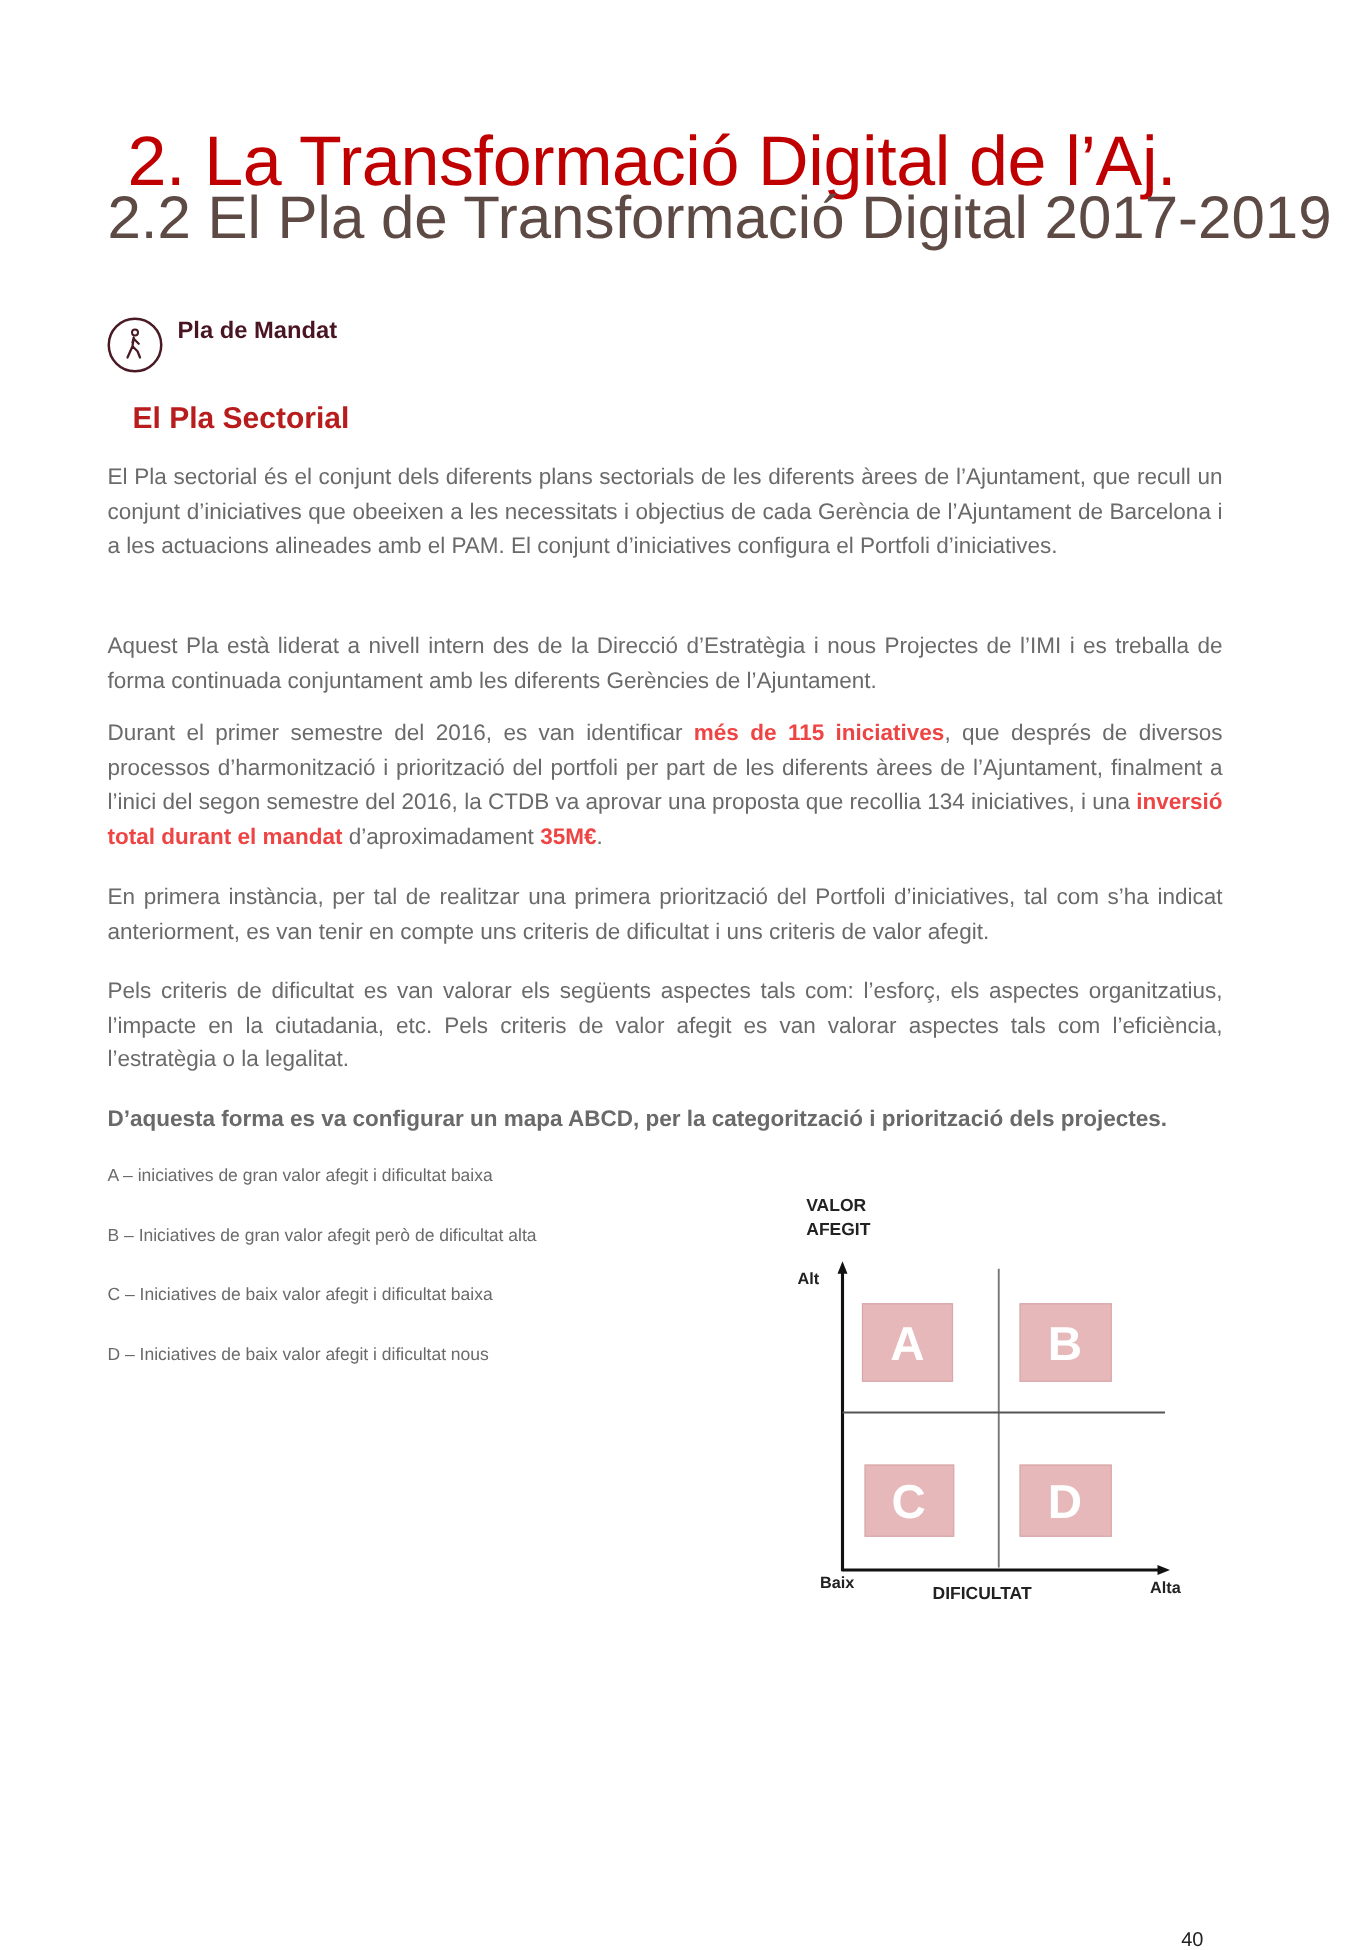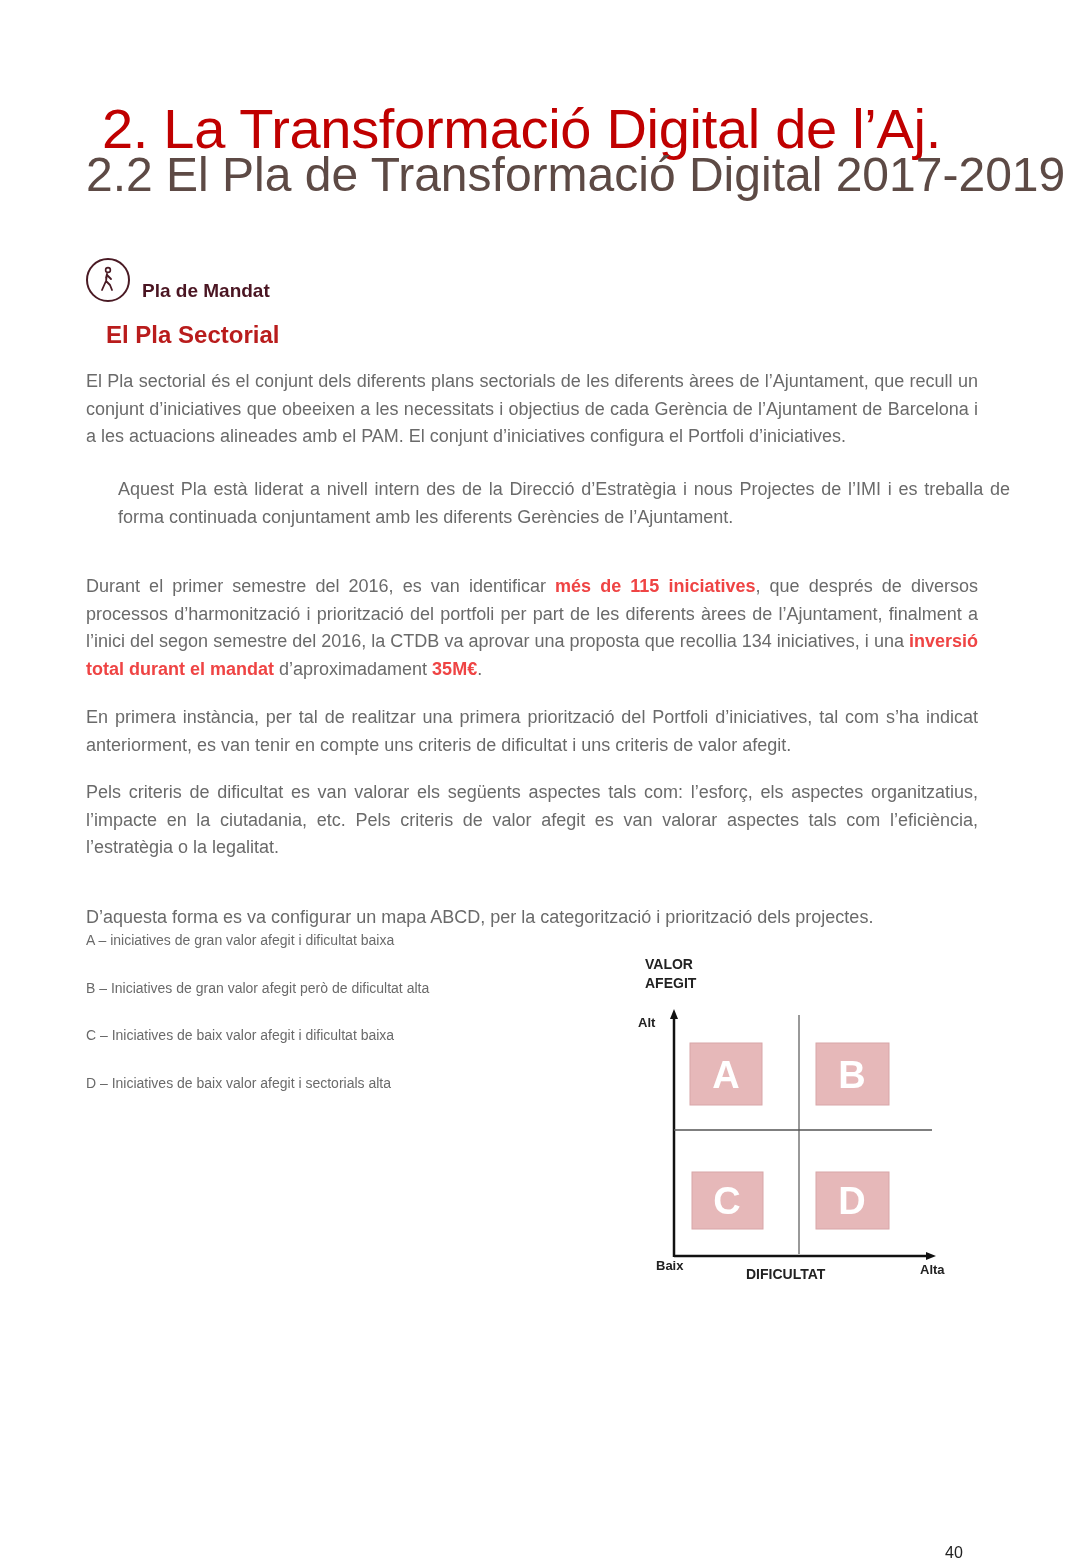--- a/index.html
+++ b/index.html
@@ -33,21 +33,21 @@
       line-height: 50px;
       color: #5d4a45;
       white-space: nowrap;
     }
     .section-head {
       position: absolute;
       left: 86px;
       top: 254px;
       height: 48px;
       display: flex;
-      align-items: flex-end;
+      align-items: flex-start;
     }
     .walk-icon {
       width: 44px;
       height: 44px;
       border: 2px solid #4a1a24;
       border-radius: 50%;
       box-sizing: border-box;
       display: flex;
       align-items: center;
       justify-content: center;
@@ -112,30 +112,30 @@
       <circle cx="12" cy="4" r="2.4" fill="none" stroke="#4a1a24" stroke-width="1.6"></circle>
       <path d="M11 8 L10 15 L6 24 M10 15 L14 19 L16 24 M11 8 L10 12 M11 9 L15 13" fill="none" stroke="#4a1a24" stroke-width="1.8" stroke-linecap="round" stroke-linejoin="round"></path>
     </svg>
   </span>
   <span class="section-title">Pla de Mandat</span>
 </div>
 
 <div class="sub-heading">El Pla Sectorial</div>
 
 <p class="para" style="top:368px;">El Pla sectorial és el conjunt dels diferents plans sectorials de les diferents àrees de l’Ajuntament, que recull un conjunt d’iniciatives que obeeixen a les necessitats i objectius de cada Gerència de l’Ajuntament de Barcelona i a les actuacions alineades amb el PAM. El conjunt d’iniciatives configura el Portfoli d’iniciatives.</p>
-<p class="para" style="top:476px;margin-left:32px;">Aquest Pla està liderat a nivell intern des de la Direcció d’Estratègia i nous Projectes de l’IMI i es treballa de forma continuada conjuntament amb les diferents Gerències de l’Ajuntament.</p>
+<p class="para" style="top:503px;">Aquest Pla està liderat a nivell intern des de la Direcció d’Estratègia i nous Projectes de l’IMI i es treballa de forma continuada conjuntament amb les diferents Gerències de l’Ajuntament.</p>
 <p class="para" style="top:573px;"><span>Durant el primer semestre del 2016, es van identificar </span><b>més de 115 iniciatives</b><span>, que després de diversos processos d’harmonització i priorització del portfoli per part de les diferents àrees de l’Ajuntament, finalment a l’inici del segon semestre del 2016, la CTDB va aprovar una proposta que recollia 134 iniciatives, i una </span><b>inversió total durant el mandat</b><span> d’aproximadament </span><b>35M€</b><span>.</span></p>
 <p class="para" style="top:704px;">En primera instància, per tal de realitzar una primera priorització del Portfoli d’iniciatives, tal com s’ha indicat anteriorment, es van tenir en compte uns criteris de dificultat i uns criteris de valor afegit.</p>
 <p class="para" style="top:779px;">Pels criteris de dificultat es van valorar els següents aspectes tals com: l’esforç, els aspectes organitzatius, l’impacte en la ciutadania, etc. Pels criteris de valor afegit es van valorar aspectes tals com l’eficiència, l’estratègia o la legalitat.</p>
-<p class="para" style="top:904px;">D’aquesta forma es va configurar un mapa ABCD, per la categorització i priorització dels projectes.</p>
+<p class="para" style="top:882px;font-weight:bold;">D’aquesta forma es va configurar un mapa ABCD, per la categorització i priorització dels projectes.</p>
 
 <div class="list-item" style="top:932px;">A – iniciatives de gran valor afegit i dificultat baixa</div>
 <div class="list-item" style="top:980px;">B – Iniciatives de gran valor afegit però de dificultat alta</div>
 <div class="list-item" style="top:1027px;">C – Iniciatives de baix valor afegit i dificultat baixa</div>
-<div class="list-item" style="top:1075px;">D – Iniciatives de baix valor afegit i sectorials alta</div>
+<div class="list-item" style="top:1075px;">D – Iniciatives de baix valor afegit i dificultat nous</div>
 
 <div class="matrix">
   <svg width="330" height="345" viewBox="0 0 330 345" font-family="Liberation Sans, sans-serif">
     <text x="15" y="24" font-size="14" font-weight="bold" fill="#222">VALOR</text>
     <text x="15" y="43" font-size="14" font-weight="bold" fill="#222">AFEGIT</text>
     <text x="8" y="82" font-size="13" font-weight="bold" fill="#222">Alt</text>
 
     <line x1="44" y1="312" x2="44" y2="72" stroke="#111" stroke-width="2.5"></line>
     <polygon points="44,64 40,74 48,74" fill="#111"></polygon>
     <line x1="44" y1="311" x2="298" y2="311" stroke="#111" stroke-width="2.5"></line>

